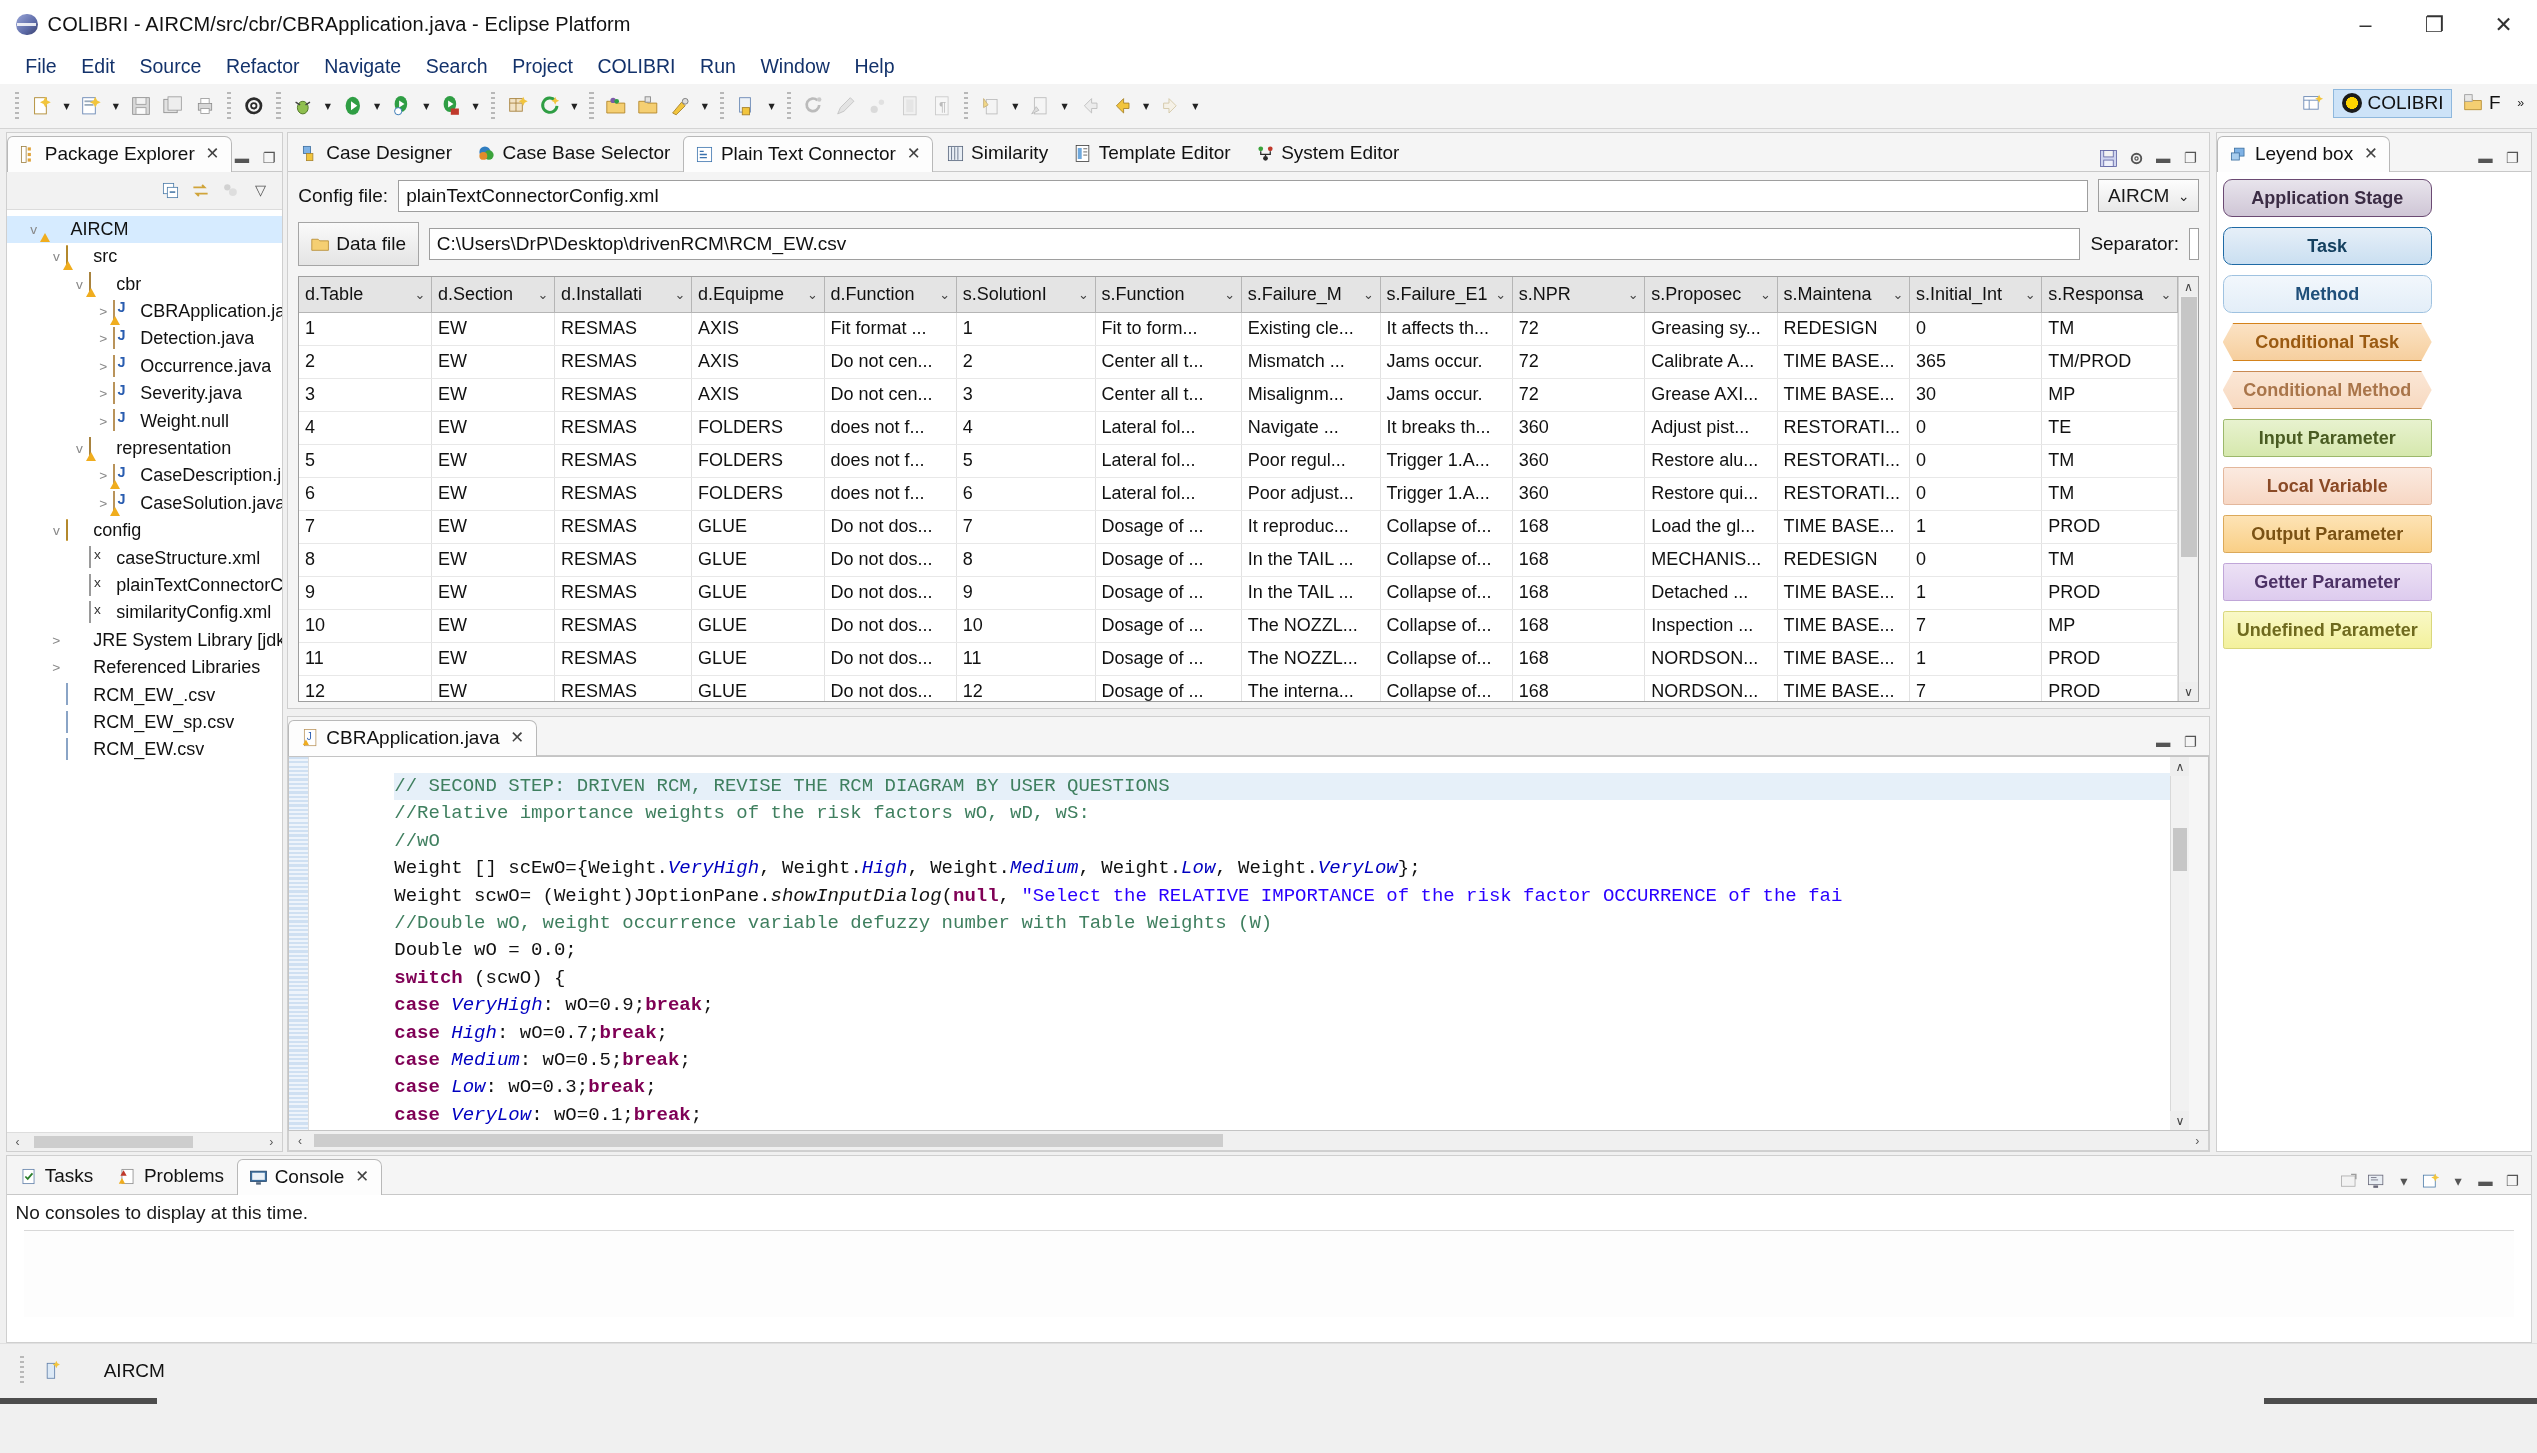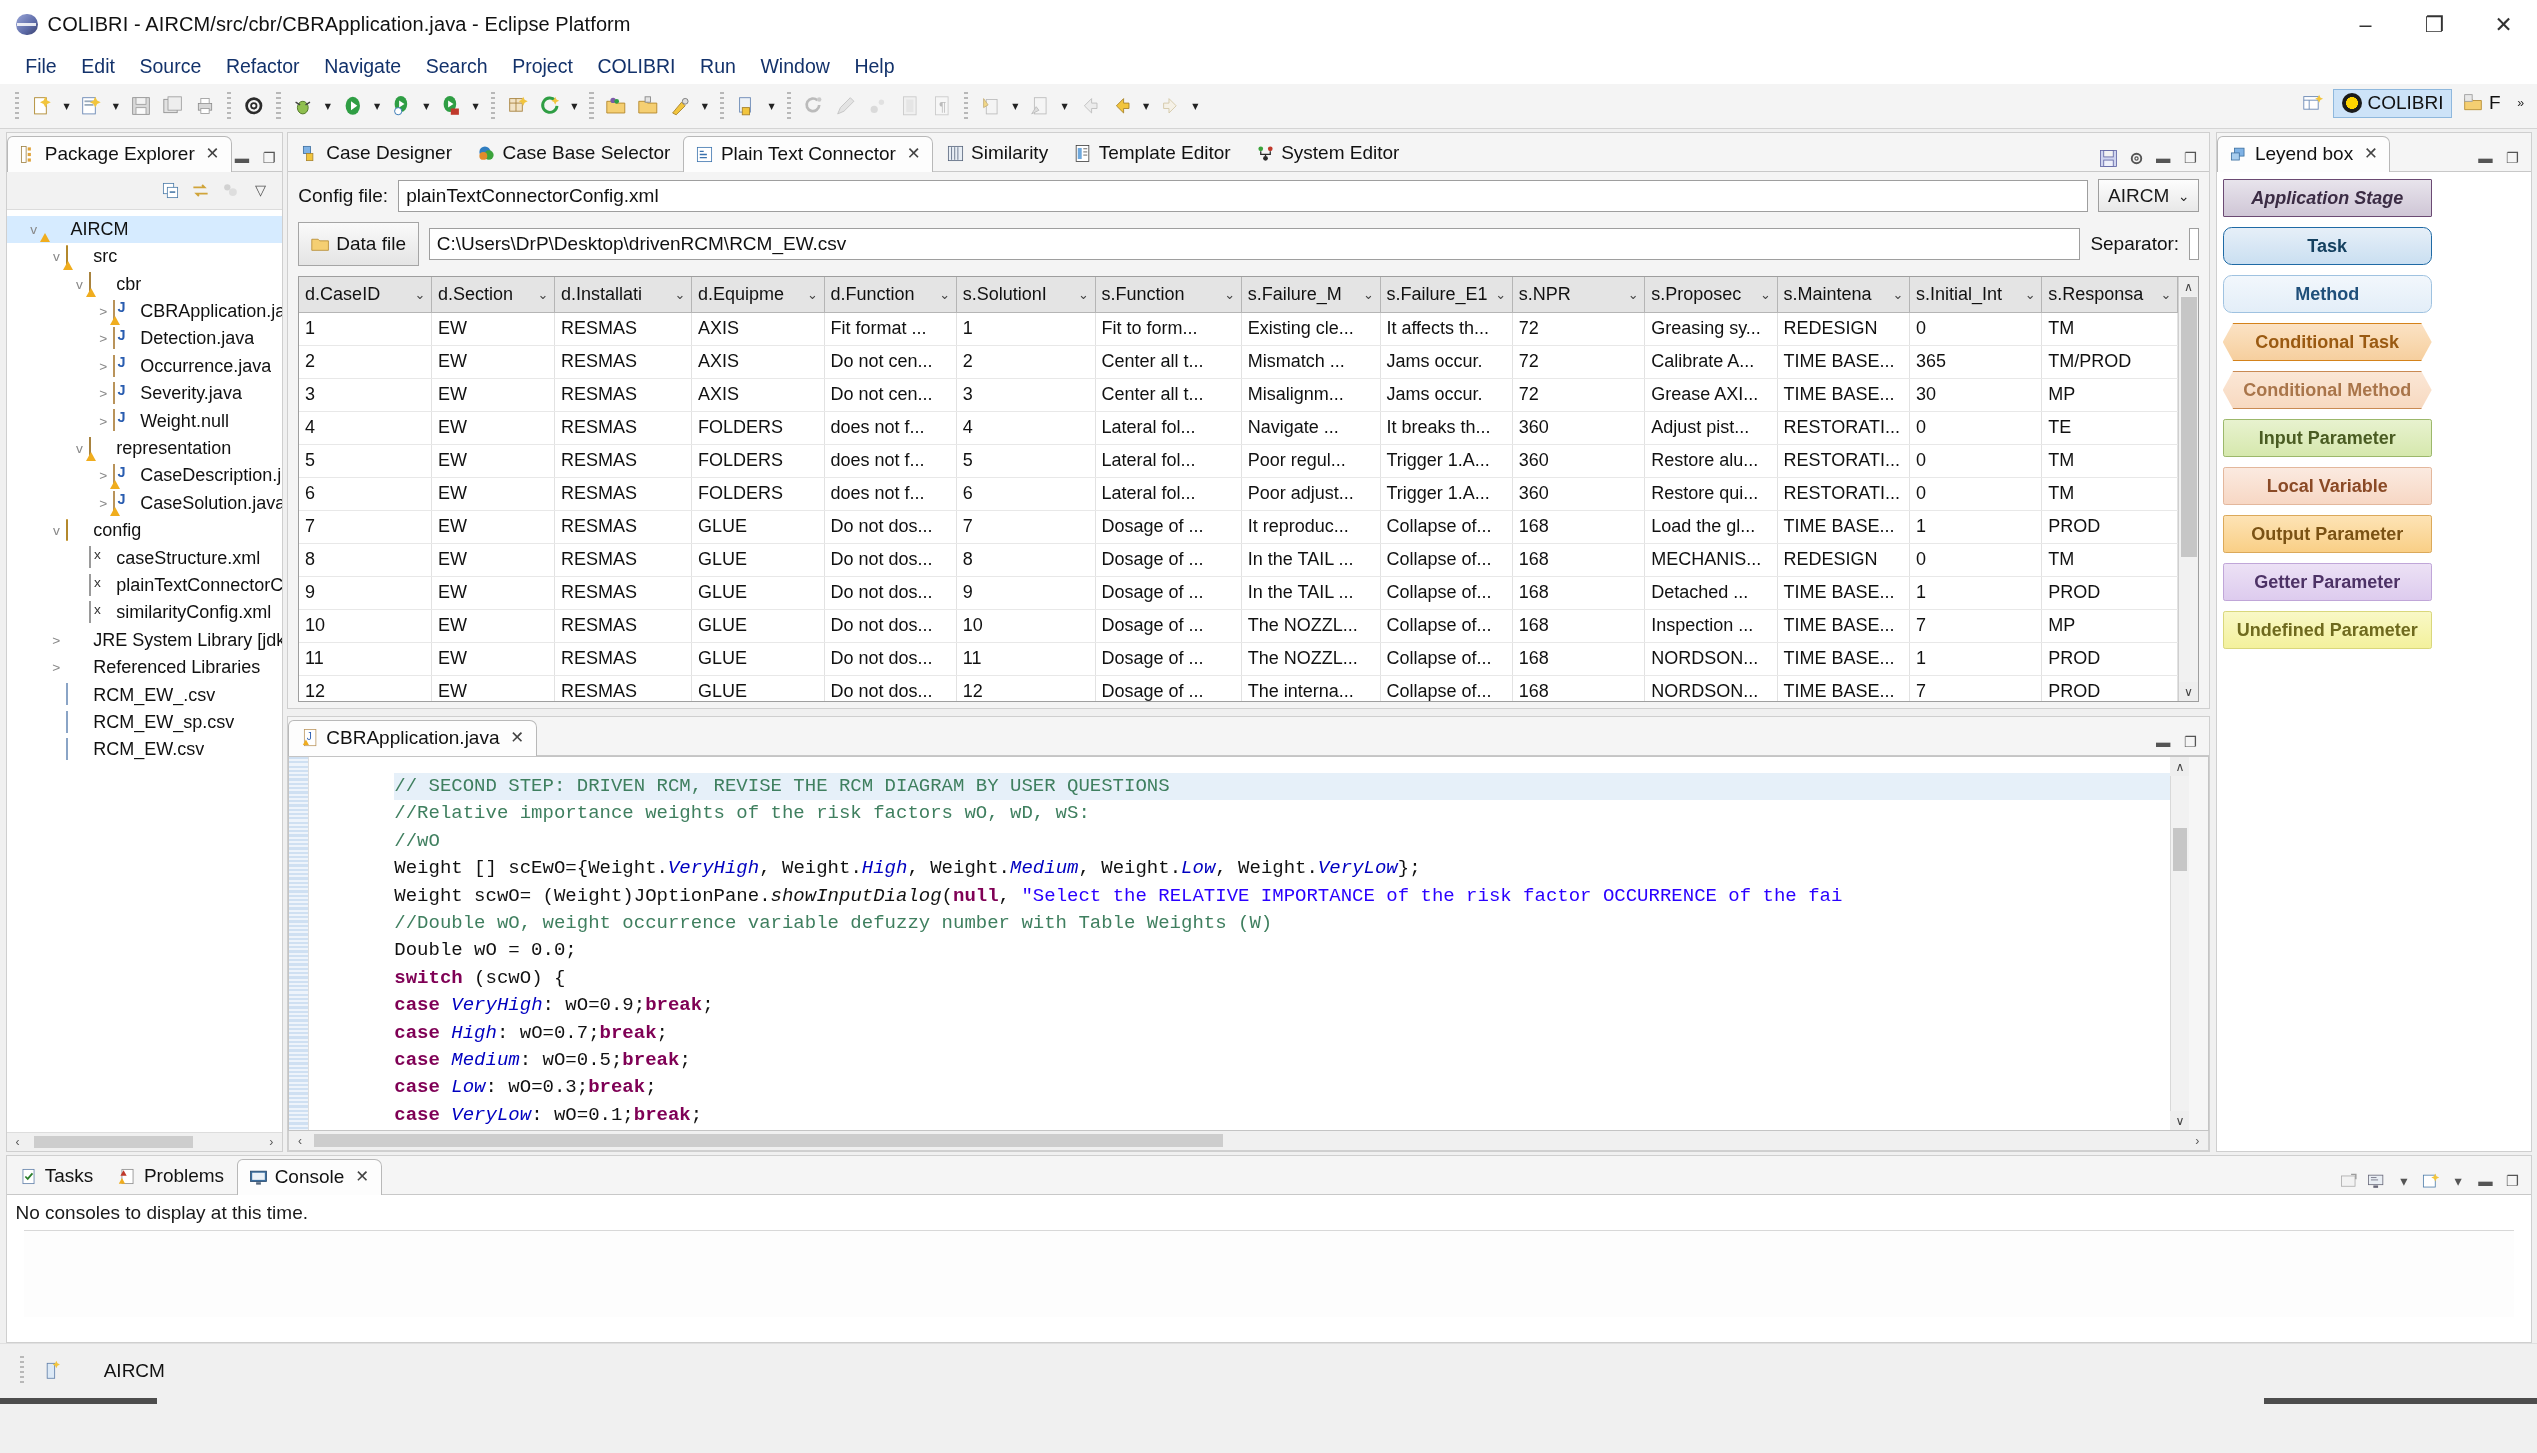--- a/index.html
+++ b/index.html
@@ -115,21 +115,21 @@
   .c-it { color:#0000c0; font-style:italic; }
   .c-mt { color:#111; font-style:italic; }
   .vscroll { width:19px; flex:0 0 19px; background:#f1f1f1; border-left:0.7px solid #d8d8d8; display:flex; flex-direction:column; align-items:center;}
   .code-hbar { height:20px; background:#f0f0f0; border:0.7px solid #d0d0d0; border-top:none; display:flex; align-items:center;}
   .ann-col { width:19px; flex:0 0 19px; background:#f6f6f6; }
   
   .right-col { width:325px; flex:0 0 325px; padding:2.9px 5.8px 0 2.9px; display:flex; flex-direction:column;}
   .legend-body { flex:1; background:#fff; padding:7.2px 0 0 5.8px; }
   .lg-item { height:38px; margin-bottom:10px; display:flex; align-items:center; justify-content:center;
     font-size:18px; font-weight:bold; width:209px; }
-  .lg-appstage { border:1.4px solid #6b4a73; border-radius:1px; background:linear-gradient(#e8e4ec,#cfc6d6); color:#3b2c44;font-style:italic;}
+  .lg-appstage { border:1.4px solid #6b4a73; border-radius:9px; background:linear-gradient(#e8e4ec,#cfc6d6); color:#3b2c44;}
   .lg-task { border:1.4px solid #1f6aa5; border-radius:8.7px; background:linear-gradient(#e6eff8,#cadff1); color:#14405f;}
   .lg-method { border:0.7px solid #9fc2e0; border-radius:8.7px; background:linear-gradient(#f2f7fc,#e3eef8); color:#1f4f7a;}
   .lg-hex { position:relative; color:#9a5a12; background:linear-gradient(#fbe2c4,#f6cf9e);
     border-top:1.4px solid #d4821a; border-bottom:1.4px solid #d4821a;
     clip-path:polygon(5% 0,95% 0,100% 50%,95% 100%,5% 100%,0 50%);}
   .lg-hex2 { position:relative; color:#a9754a; background:linear-gradient(#fbe7d6,#f7d9c0);
     border-top:1.4px solid #c98a53; border-bottom:1.4px solid #c98a53;
     clip-path:polygon(5% 0,95% 0,100% 50%,95% 100%,5% 100%,0 50%);}
   .lg-input { border:0.7px solid #9cb86b; background:linear-gradient(#e8f2cf,#d6e8ad); color:#4a5c22; border-radius:2.2px;}
   .lg-local { border:0.7px solid #e3b79c; background:linear-gradient(#fbeae0,#f7d7c4); color:#8a4a26; border-radius:2.2px;}
@@ -643,21 +643,21 @@
                   <col style="width:85px">
                   <col style="width:85px">
                   <col style="width:85px">
                 <col style="width:85px">
                   <col style="width:87px">
               </colgroup>
               <thead>
                 <tr>
                   <th>
                       <span class="hd">
-                        <span>d.CaseID</span>
+                        <span>d.Table</span>
                         <span class="cv">⌄</span>
                       </span>
                     </th>
                   <th>
                       <span class="hd">
                         <span>d.Section</span>
                         <span class="cv">⌄</span>
                       </span>
                     </th>
                   <th>

